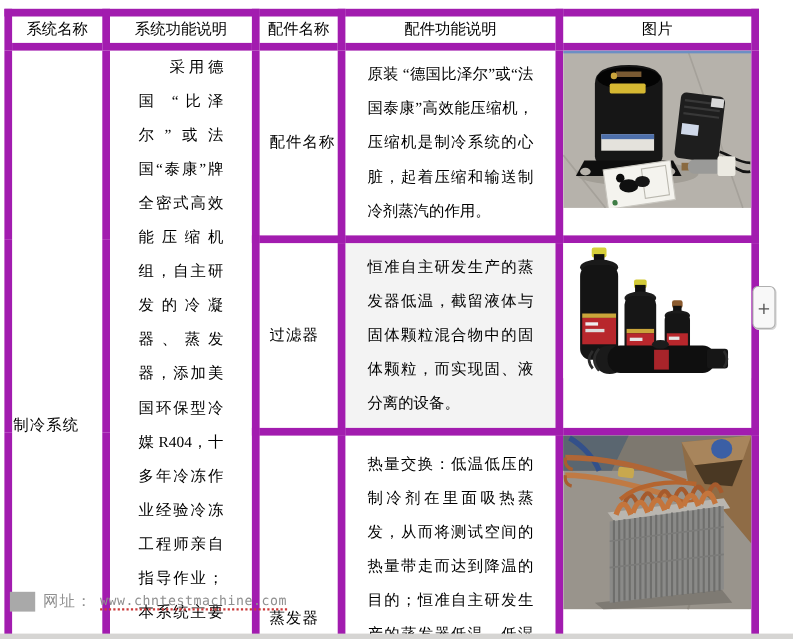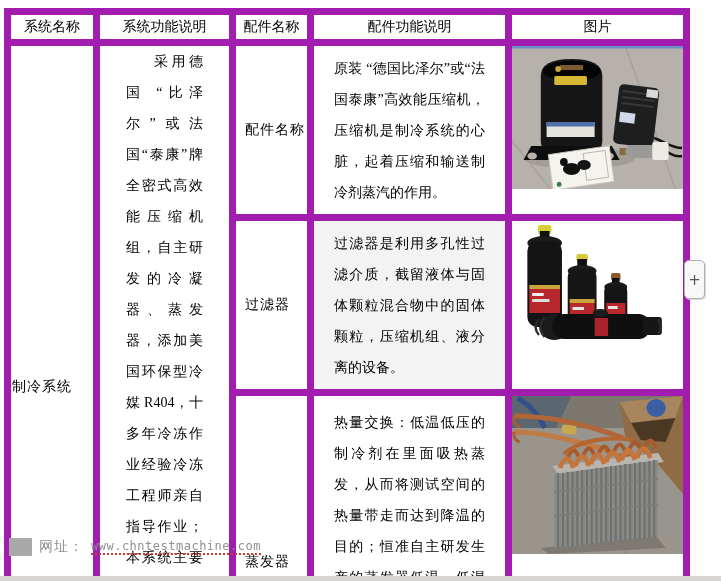--- a/index.html
+++ b/index.html
@@ -146,21 +146,21 @@
             </g>
             <ellipse cx="62" cy="123" rx="9" ry="6" fill="#101010"></ellipse>
             <ellipse cx="75" cy="119" rx="7" ry="5" fill="#161616"></ellipse>
             <circle cx="54" cy="116" r="4" fill="#0c0c0c"></circle>
           </svg>
         </div>
       </td>
     </tr>
     <tr style="height:125px;">
       <td class="part-name">过滤器</td>
-      <td class="part-desc highlight">过滤器是利用多孔性过滤介质，截留液体与固体颗粒混合物中的固体颗粒，压缩机组、液分离的设备。</td>
+      <td class="part-desc highlight">恒准自主研发生产的蒸发器低温，截留液体与固体颗粒混合物中的固体颗粒，而实现固、液分离的设备。</td>
       <td class="photo-cell">
         <div class="photo-wrap">
 
           <svg width="100%" height="123" viewBox="0 0 178 123" preserveAspectRatio="none">
             <rect width="178" height="123" fill="#ffffff"></rect>
 
             <rect x="27" y="4" width="14" height="9" rx="2" fill="#d6cf3a"></rect>
             <rect x="29" y="10" width="10" height="10" fill="#101010"></rect>
             <ellipse cx="34" cy="22" rx="18" ry="7" fill="#1a1a1a"></ellipse>
             <rect x="16" y="20" width="36" height="86" rx="10" fill="#141414"></rect>

